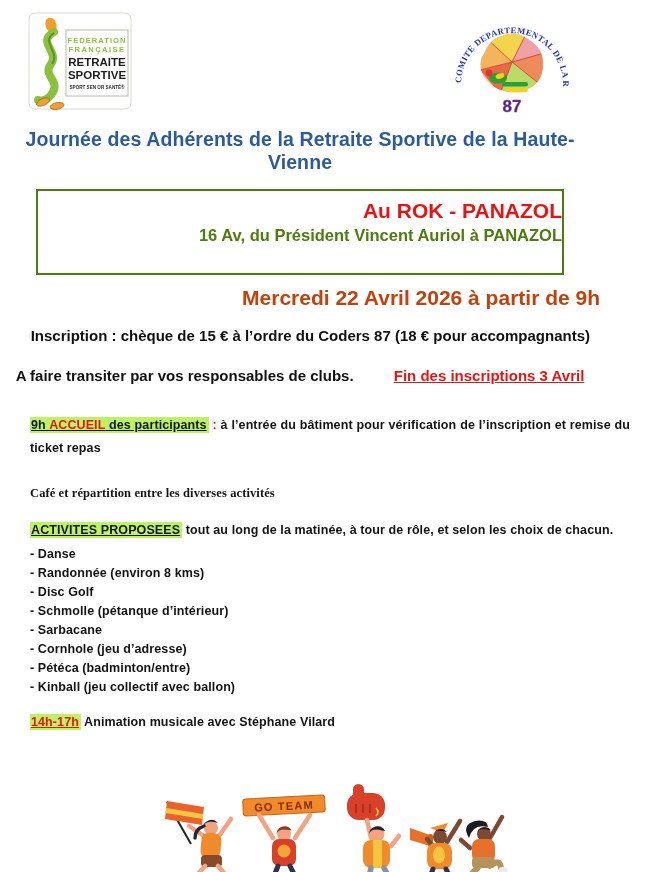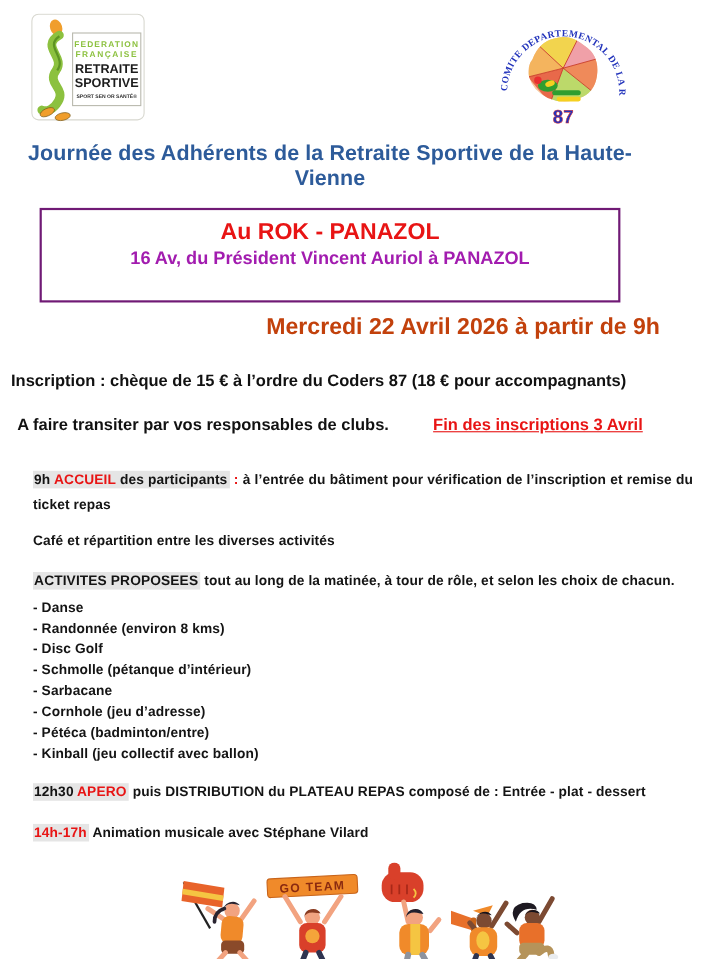--- a/index.html
+++ b/index.html
@@ -13,50 +13,50 @@
   .header{position:relative;height:118px;}
   .ffrs-logo{position:absolute;left:28px;top:12px;}
   .coders-logo{position:absolute;right:14px;top:2px;}
 
   
   .title{
     margin:10px 8px 0;text-align:center;
     color:#2d5b9a;font-size:19.5px;font-weight:bold;letter-spacing:0.1px;
   }
   .venue-box{
-    margin:15px 36px 0;border:2px solid #701a75;height:74px;
-    text-align:center;padding-top:8px;box-sizing:content-box;
+    margin:15px 36px 0;border:2px solid #4d7c0f;height:74px;
+    text-align:right;padding-top:8px;box-sizing:content-box;
   }
   .venue-name{color:#e81414;font-weight:bold;font-size:21px;}
-  .venue-address{color:#a21caf;font-weight:bold;font-size:16.5px;margin-top:3px;}
+  .venue-address{color:#4d7c0f;font-weight:bold;font-size:16.5px;margin-top:3px;}
   .date-line{
     margin:11px 0 0;text-align:right;color:#c2410c;
     font-size:21px;font-weight:bold;
   }
   .inscription{
-    margin:28px 10px 0;text-align:left;font-weight:bold;
+    margin:17px 10px 0;text-align:right;font-weight:bold;
     font-size:15px;color:#111;
   }
   .transit{
     margin:23px 10px 0;text-align:center;font-weight:bold;
     font-size:15px;color:#111;
   }
   .red{color:#e81414;}
   .u{text-decoration:underline;padding-left:36px;}
 
   
   .schedule{
     margin:30px 30px 0 30px;width:600px;
     font-size:12.5px;font-weight:bold;color:#141414;
     font-family:"Liberation Sans", sans-serif;letter-spacing:0.1px;
   }
   .body-p{margin:0;line-height:23px;}
   .justify{text-align:justify;}
-  .hl{background:#e5e5e5;padding:1px 2px 1px 1px;}
-  .gap-s{margin-top:9px;}
+  .hl{background:#bef264;padding:1px 2px 1px 1px;text-decoration:underline;}
+  .gap-s{margin-top:22px;font-family:Liberation Serif, serif;}
   .gap-m{margin-top:14px;}
   .activity-list{list-style:none;margin:3px 0 0;padding:0;line-height:19px;}
 
   
   .illustration{position:absolute;left:147px;bottom:0;width:364px;height:88px;}
 </style>
 </head>
 <body>
 
 <div class="page">
@@ -141,21 +141,20 @@
       <li>- Danse</li>
       <li>- Randonnée (environ 8 kms)</li>
       <li>- Disc Golf</li>
       <li>- Schmolle (pétanque d’intérieur)</li>
       <li>- Sarbacane</li>
       <li>- Cornhole (jeu d’adresse)</li>
       <li>- Pétéca (badminton/entre)</li>
       <li>- Kinball (jeu collectif avec ballon)</li>
     </ul>
 
-    <p class="body-p justify gap-m"><span class="hl"><span>12h30 </span><span class="red">APERO</span></span><span> puis DISTRIBUTION du PLATEAU REPAS composé de : Entrée - plat - dessert</span></p>
 
     <p class="body-p gap-m"><span class="hl red">14h-17h</span><span> Animation musicale avec Stéphane Vilard</span></p>
 
   </section>
 
   <div class="illustration">
     <svg width="364" height="88" viewBox="0 0 364 88" xmlns="http://www.w3.org/2000/svg">
 
       <g>
         <line x1="20" y1="18" x2="44" y2="60" stroke="#222222" stroke-width="2"></line>

